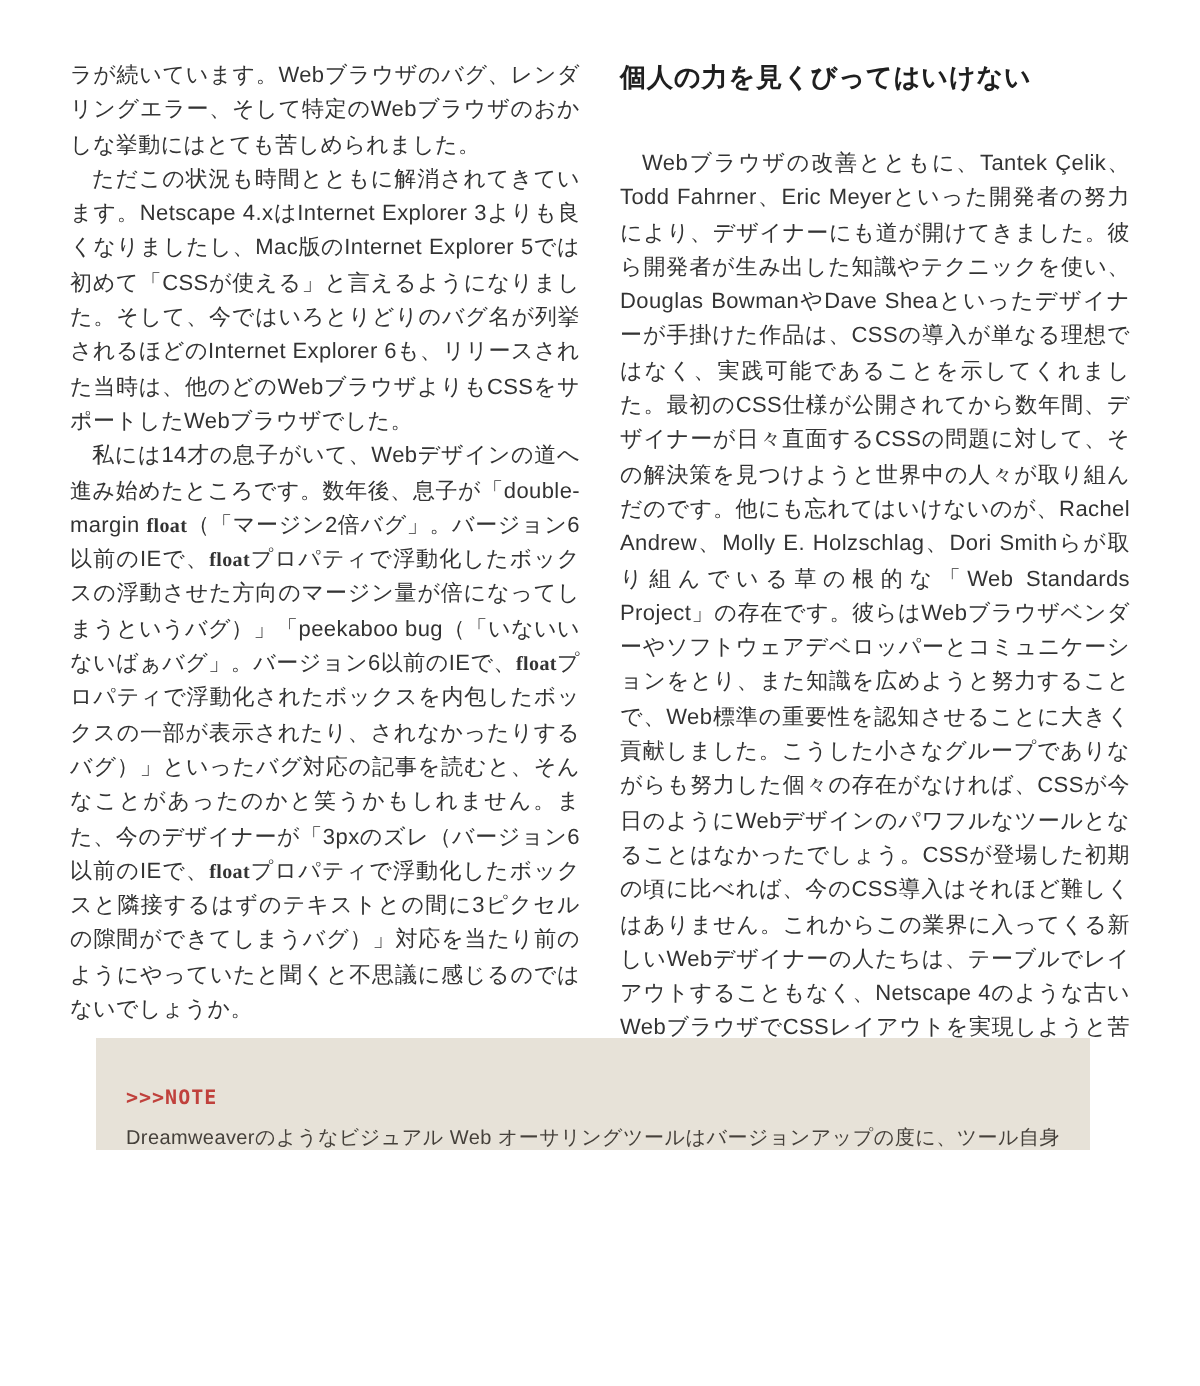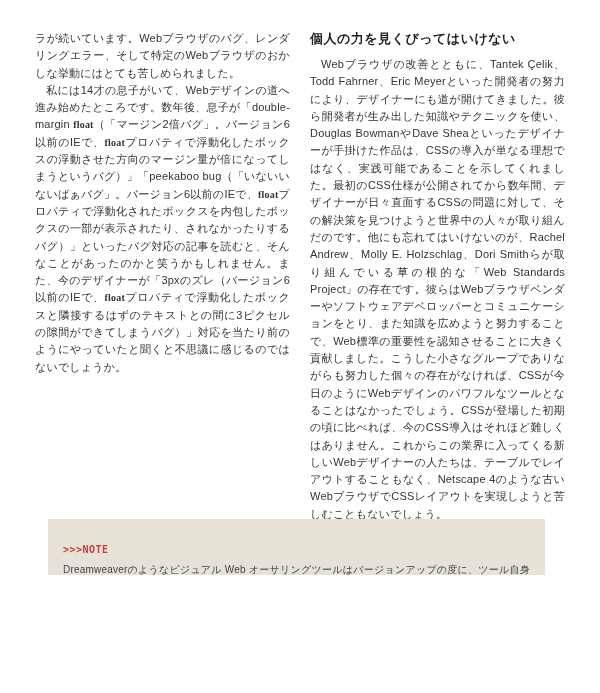--- a/index.html
+++ b/index.html
@@ -29,21 +29,21 @@
     letter-spacing: 0.2px;
     color: var(--text, #333333);
   }
   .para.indent { text-indent: 1em; }
   .code {
     font-family: Liberation Serif, serif;
     font-weight: bold;
     font-size: 10px;
   }
   .col-heading {
-    margin: 0 0 8px 0;
+    margin: 0 0 26px 0;
     font-size: 13px;
     font-weight: bold;
     color: #1f1f1f;
     letter-spacing: 0.5px;
   }
   .note-box {
     position: absolute;
     left: 48px;
     top: 519px;
     width: 497px;
@@ -98,20 +98,21 @@
   }
 </style>
 </head>
 <body>
 
 <div class="page">
 
   <div class="columns">
     <div class="column">
         <p class="para"><span>ラが続いています。Webブラウザのバグ、レンダリングエラー、そして特定のWebブラウザのおかしな挙動にはとても苦しめられました。</span></p>
+        <p class="para indent"><span>ただこの状況も時間とともに解消されてきています。Netscape 4.xはInternet Explorer 3よりも良くなりましたし、Mac版のInternet Explorer 5では初めて「CSSが使える」と言えるようになりました。そして、今ではいろとりどりのバグ名が列挙されるほどのInternet Explorer 6も、リリースされた当時は、他のどのWebブラウザよりもCSSをサポートしたWebブラウザでした。</span></p>
         <p class="para indent"><span>私には14才の息子がいて、Webデザインの道へ進み始めたところです。数年後、息子が「double-margin </span><span class="code">float</span><span>（「マージン2倍バグ」。バージョン6以前のIEで、</span><span class="code">float</span><span>プロパティで浮動化したボックスの浮動させた方向のマージン量が倍になってしまうというバグ）」「peekaboo bug（「いないいないばぁバグ」。バージョン6以前のIEで、</span><span class="code">float</span><span>プロパティで浮動化されたボックスを内包したボックスの一部が表示されたり、されなかったりするバグ）」といったバグ対応の記事を読むと、そんなことがあったのかと笑うかもしれません。また、今のデザイナーが「3pxのズレ（バージョン6以前のIEで、</span><span class="code">float</span><span>プロパティで浮動化したボックスと隣接するはずのテキストとの間に3ピクセルの隙間ができてしまうバグ）」対応を当たり前のようにやっていたと聞くと不思議に感じるのではないでしょうか。</span></p>
       </div>
 
     <div class="column">
       <h2 class="col-heading">個人の力を見くびってはいけない</h2>
       <div>
           <p class="para indent"><span>Webブラウザの改善とともに、Tantek Çelik、Todd Fahrner、Eric Meyerといった開発者の努力により、デザイナーにも道が開けてきました。彼ら開発者が生み出した知識やテクニックを使い、Douglas BowmanやDave Sheaといったデザイナーが手掛けた作品は、CSSの導入が単なる理想ではなく、実践可能であることを示してくれました。最初のCSS仕様が公開されてから数年間、デザイナーが日々直面するCSSの問題に対して、その解決策を見つけようと世界中の人々が取り組んだのです。他にも忘れてはいけないのが、Rachel Andrew、Molly E. Holzschlag、Dori Smithらが取り組んでいる草の根的な「Web Standards Project」の存在です。彼らはWebブラウザベンダーやソフトウェアデベロッパーとコミュニケーションをとり、また知識を広めようと努力することで、Web標準の重要性を認知させることに大きく貢献しました。こうした小さなグループでありながらも努力した個々の存在がなければ、CSSが今日のようにWebデザインのパワフルなツールとなることはなかったでしょう。CSSが登場した初期の頃に比べれば、今のCSS導入はそれほど難しくはありません。これからこの業界に入ってくる新しいWebデザイナーの人たちは、テーブルでレイアウトすることもなく、Netscape 4のような古いWebブラウザでCSSレイアウトを実現しようと苦しむこともないでしょう。</span></p>
         </div>
     </div>
   </div>

